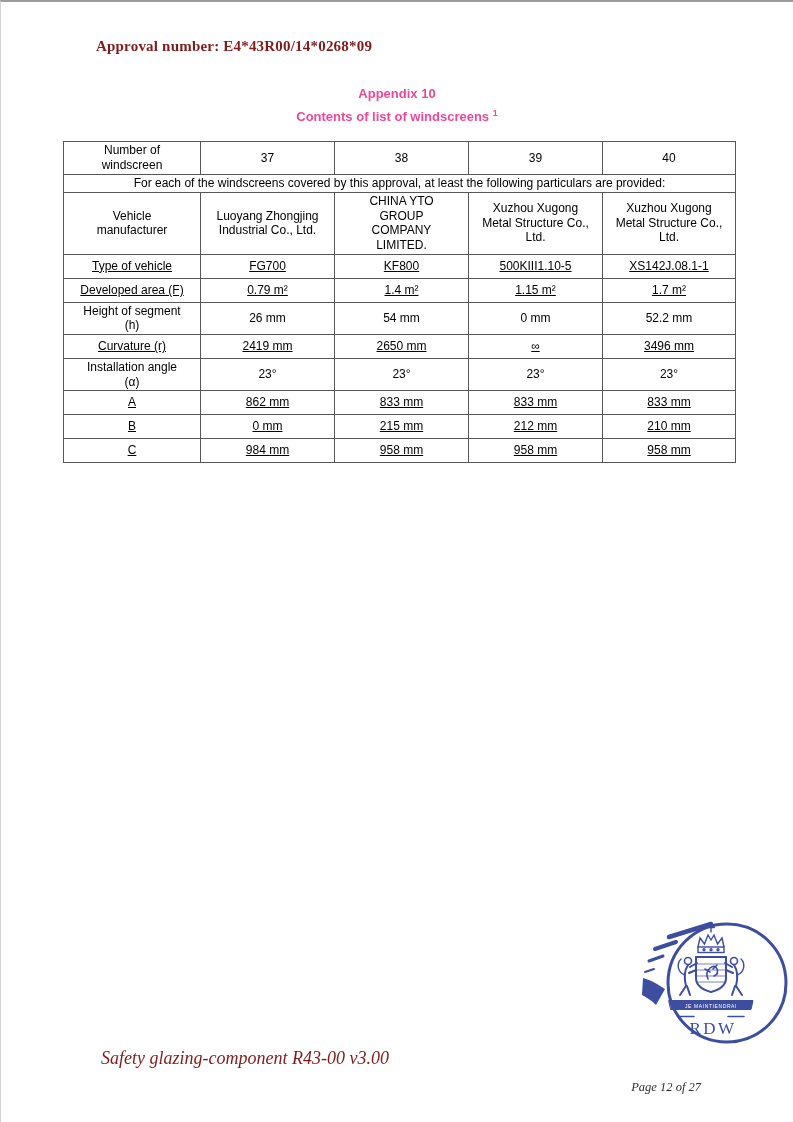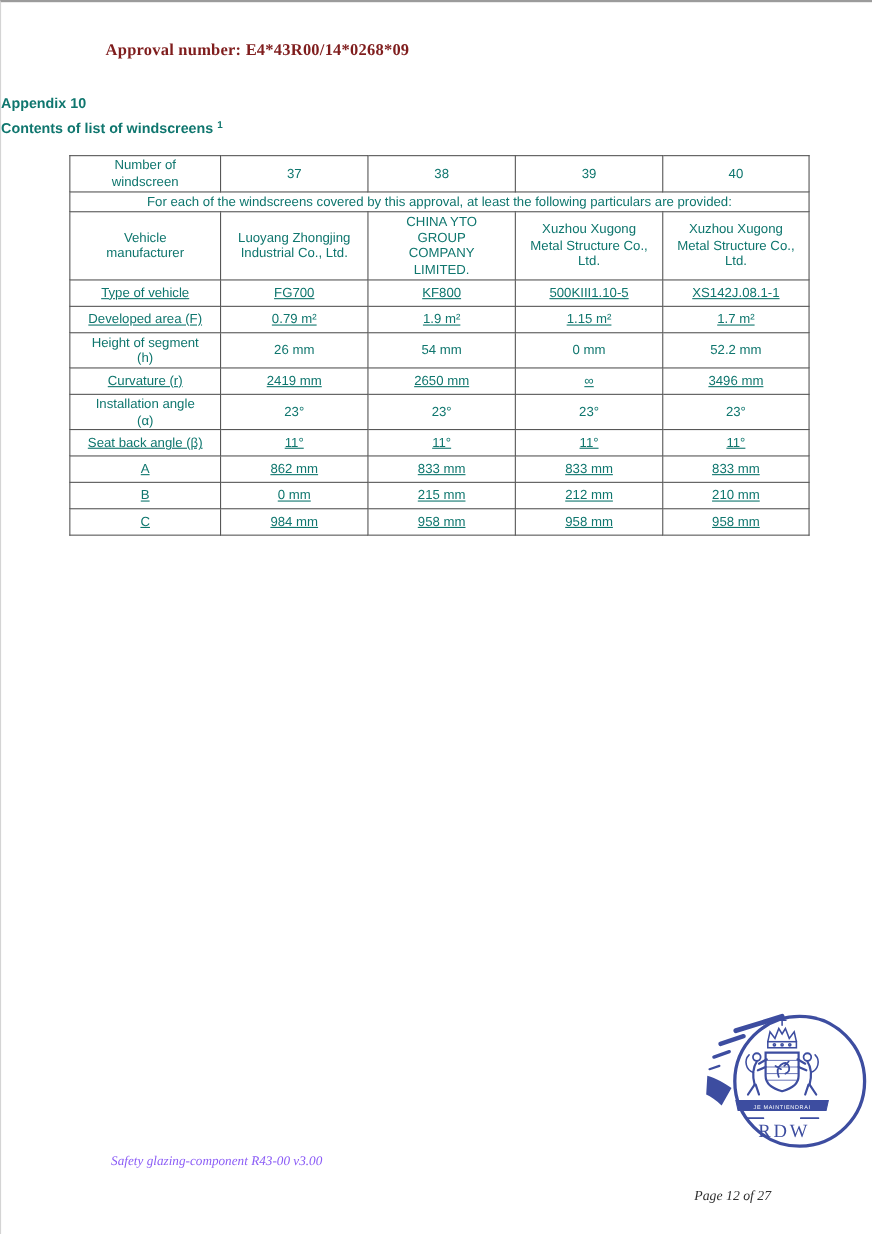--- a/index.html
+++ b/index.html
@@ -7,48 +7,48 @@
     width:793px; height:1122px; position:relative; background:#ffffff;
     font-family:"Liberation Sans", sans-serif; box-sizing:border-box;
     border-top:2px solid #9b9b9b; border-left:1px solid #d4d4d4;
     overflow:hidden;
   }
   .approval {
     position:absolute; left:95px; top:36px;
     font-family:"Liberation Serif", serif; font-weight:bold;
     font-size:15px; color:#7f1d1d; letter-spacing:0.2px;
   }
-  .title { position:absolute; left:0; width:100%; text-align:left;
-    font-weight:bold; font-size:13px; color:#0f766e; }
+  .title { position:absolute; left:0; width:100%; text-align:center;
+    font-weight:bold; font-size:13px; color:#ec4899; }
   .title-appendix { top:84px; }
   .title-contents { top:106px; }
   .title-contents sup { font-size:9px; }
 
   table.spec {
     position:absolute; left:62px; top:139px; width:672px;
     border-collapse:collapse; table-layout:fixed;
-    font-size:12px; color:#0f766e;
+    font-size:12px; color:#000000;
   }
   table.spec td {
     border:1px solid #575757; text-align:center; vertical-align:middle;
     padding:1px 4px; line-height:1.22; white-space:pre-line;
     overflow:hidden;
   }
   td.lbl { padding:1px 10px; }
   td.note { text-align:left; padding:2px 6px; white-space:normal; }
   tr.rh33 { height:33px; } tr.rh23 { height:16px; } tr.rh62 { height:62px; }
   tr.rh24 { height:24px;text-decoration:underline; } tr.rh30 { height:30px; } tr.rh32 { height:32px; }
   tr.rh31 { height:31px;margin-top:48px; }
 
   .stamp { position:absolute; left:640px; top:915px; }
 
   .footer-left {
     position:absolute; left:100px; top:1046px;
     font-family:"Liberation Serif", serif; font-style:italic;
-    font-size:12px; color:#8b5cf6;
+    font-size:18px; color:#7f1d1d;
   }
   .footer-right {
     position:absolute; right:92px; top:1046px;
     font-family:"Liberation Serif", serif; font-style:italic;
     font-size:12.5px; color:#2e2e2e;margin-top:32px;
   }
 </style>
 </head>
 <body>
 
@@ -96,21 +96,21 @@
   <tr class="rh24">
     <td class="lbl">Type of vehicle</td>
     <td>FG700</td>
     <td>KF800</td>
     <td>500KIII1.10-5</td>
     <td>XS142J.08.1-1</td>
   </tr>
   <tr class="rh24">
     <td class="lbl">Developed area (F)</td>
     <td>0.79 m²</td>
-    <td>1.9 m²</td>
+    <td>1.4 m²</td>
     <td>1.15 m²</td>
     <td>1.7 m²</td>
   </tr>
   <tr class="rh32">
     <td class="lbl">Height of segment
 (h)</td>
     <td>26 mm</td>
     <td>54 mm</td>
     <td>0 mm</td>
     <td>52.2 mm</td>
@@ -124,27 +124,20 @@
   </tr>
   <tr class="rh31">
     <td class="lbl">Installation angle
 (α)</td>
     <td>23°</td>
     <td>23°</td>
     <td>23°</td>
     <td>23°</td>
   </tr>
   <tr class="rh24">
-    <td class="lbl">Seat back angle (β)</td>
-    <td>11°</td>
-    <td>11°</td>
-    <td>11°</td>
-    <td>11°</td>
-  </tr>
-  <tr class="rh24">
     <td class="lbl">A</td>
     <td>862 mm</td>
     <td>833 mm</td>
     <td>833 mm</td>
     <td>833 mm</td>
   </tr>
   <tr class="rh24">
     <td class="lbl">B</td>
     <td>0 mm</td>
     <td>215 mm</td>

